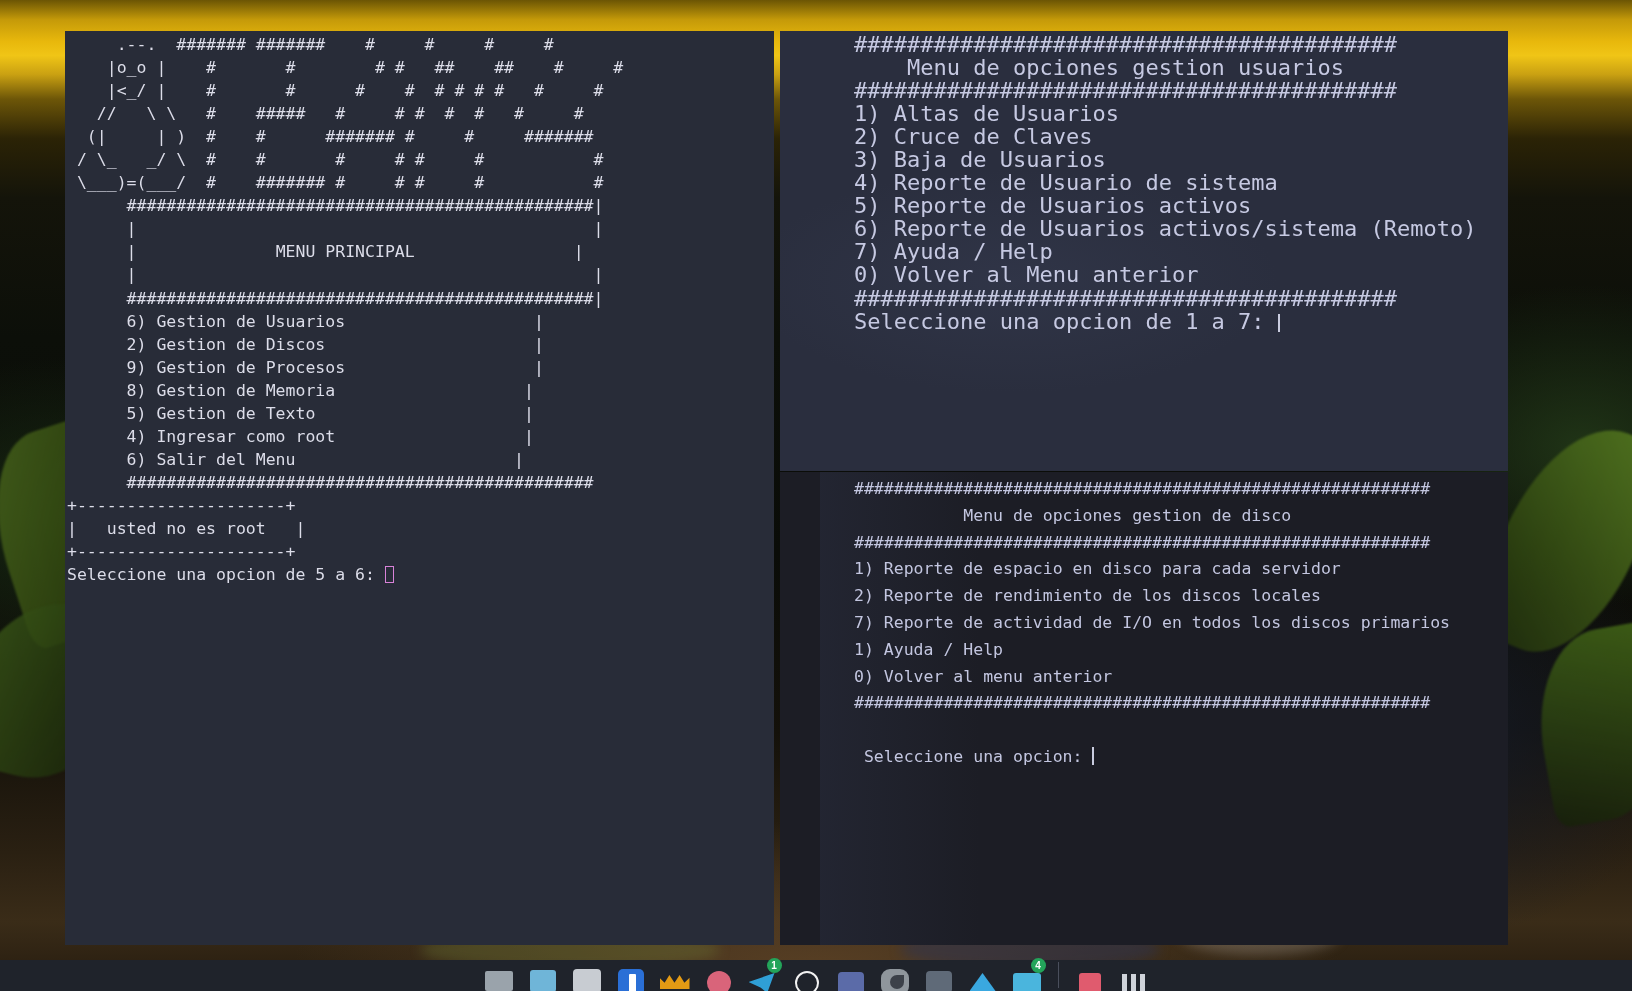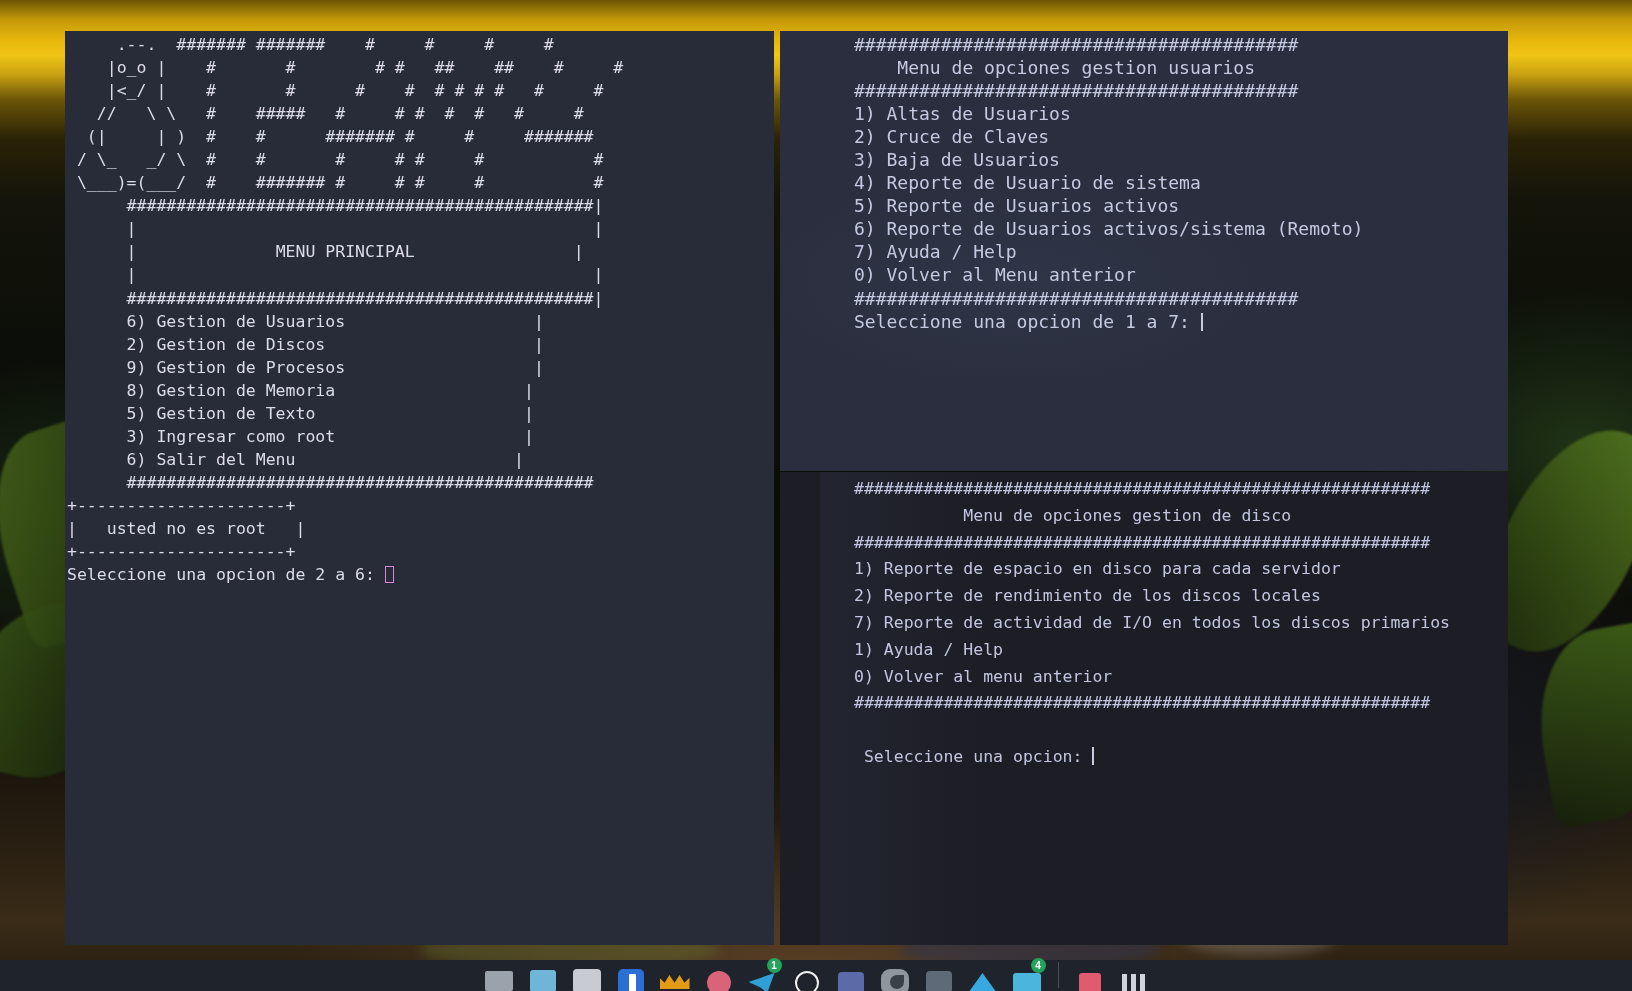--- a/index.html
+++ b/index.html
@@ -35,21 +35,21 @@
   pre.screen{
     margin:0;position:relative;z-index:2;
     font-family:"DejaVu Sans Mono","Liberation Mono",monospace;
     white-space:pre;
   }
   #term-left pre.screen{
     font-size:16.5px;line-height:23.05px;letter-spacing:0px;
     color:#dcdde9;padding:2px 0 0 2px;
   }
   #term-right-top pre.screen{
-    font-size:18px;line-height:23.05px;
+    font-size:22px;line-height:23.05px;
     color:#c6c9e2;padding:2px 0 0 74px;
   }
   #term-right-bottom pre.screen{
     font-size:16.5px;line-height:26.8px;
     color:#c3c6e0;padding:4px 0 0 74px;
   }
   
   .cur-box{display:inline-block;width:9px;height:17px;vertical-align:-3px;
     border:1.6px solid #d882d8;box-sizing:border-box;background:transparent;}
   .cur-bar{display:inline-block;width:2px;height:18px;vertical-align:-3px;background:#c9ccdf;}
@@ -86,27 +86,27 @@
       <span>###############################################|</span>
       <span>|                                              |</span>
       |              <span>MENU PRINCIPAL</span>                |
       <span>|                                              |</span>
       <span>###############################################|</span>
       <span>6) Gestion de Usuarios</span>                   |
       <span>2) Gestion de Discos</span>                     |
       <span>9) Gestion de Procesos</span>                   |
       <span>8) Gestion de Memoria</span>                   |
       <span>5) Gestion de Texto</span>                     |
-      <span>3) Ingresar como root</span>                   |
+      <span>4) Ingresar como root</span>                   |
       <span>6) Salir del Menu</span>                      |
       <span>###############################################</span>
 <span>+---------------------+</span>
 <span>|   usted no es root   |</span>
 <span>+---------------------+</span>
-<span>Seleccione una opcion de 2 a 6: </span><span class="cur-box"></span></pre>
+<span>Seleccione una opcion de 5 a 6: </span><span class="cur-box"></span></pre>
 </div>
 
 <div class="term" id="term-right-top">
   <div class="glowB"></div>
   <pre class="screen"><span>#########################################</span>
     <span>Menu de opciones gestion usuarios</span>
 <span>#########################################</span>
 <span>1) Altas de Usuarios</span>
 <span>2) Cruce de Claves</span>
 <span>3) Baja de Usuarios</span>

